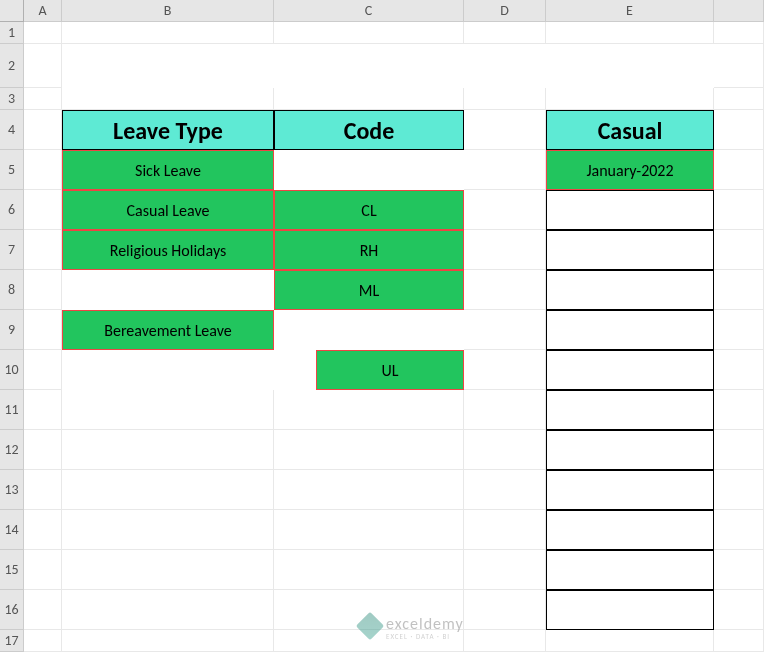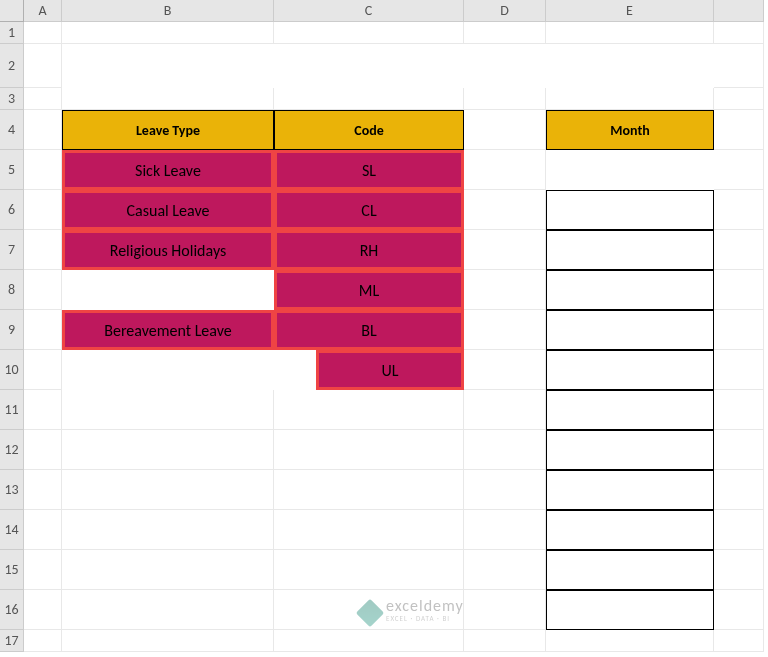--- a/index.html
+++ b/index.html
@@ -42,47 +42,47 @@
     grid-row: 3;
     background: #1f3a5f;
     color: #fff;
     font-weight: bold;
     font-size: 20px;
     display: flex;
     align-items: center;
     justify-content: center;
   }
   .table-header {
-    background: #eab308;
+    background: #5eead4;
     border: 1px solid #000;
     font-weight: bold;
-    font-size: 14px;
+    font-size: 24px;
     display: flex;
     align-items: center;
     justify-content: center;
   }
   .table-cell {
-    border: 3px solid #ef4444;
+    border: 1px solid #ef4444;
     font-size: 16px;
     display: flex;
     align-items: center;
     justify-content: center;
-    background: #be185d;
+    background: #22c55e;
   }
   .table-cell-empty {
     border: 1px solid #000;
     background: #fff;
   }
   
   .watermark {
     position: absolute;
     left: 360px;
-    top: 598px;
-    display: flex;
-    align-items: flex-end;
+    top: 616px;
+    display: flex;
+    align-items: flex-start;
     gap: 6px;
     opacity: 0.45;
   }
   .watermark .logo {
     width: 20px; height: 20px;
     background: linear-gradient(135deg,#2e8b7a,#3aa18f);
     transform: rotate(45deg);
     border-radius: 2px;
   }
   .watermark .txt {
@@ -158,47 +158,46 @@
   <div class="cell" style="grid-column:3;grid-row:4;"></div>
   <div class="cell" style="grid-column:4;grid-row:4;"></div>
   <div class="cell" style="grid-column:5;grid-row:4;"></div>
   <div class="cell" style="grid-column:6;grid-row:4;"></div>
   <div class="cell" style="grid-column:7;grid-row:4;"></div>
 
   <div class="table-header" style="grid-column:3;grid-row:5;">Leave Type</div>
   <div class="table-header" style="grid-column:4;grid-row:5;">Code</div>
 
   <div class="cell" style="grid-column:5;grid-row:5;"></div>
-  <div class="table-header" style="grid-column:6;grid-row:5;">Month</div>
+  <div class="table-header" style="grid-column:6;grid-row:5;">Casual</div>
   <div class="cell" style="grid-column:7;grid-row:5;"></div>
 
   <div class="table-cell" style="grid-column:3;grid-row:6;">Sick Leave</div>
-  <div class="table-cell" style="grid-column:4;grid-row:6;">SL</div>
   <div class="table-cell" style="grid-column:3;grid-row:7;">Casual Leave</div>
   <div class="table-cell" style="grid-column:3;grid-row:8;">Religious Holidays</div>
   <div class="table-cell" style="grid-column:4;grid-row:7;">CL</div>
   <div class="table-cell" style="grid-column:4;grid-row:8;">RH</div>
   <div class="table-cell" style="grid-column:4;grid-row:9;">ML</div>
   <div class="table-cell" style="grid-column:3;grid-row:10;">Bereavement Leave</div>
-  <div class="table-cell" style="grid-column:4;grid-row:10;">BL</div>
   <div class="table-cell" style="grid-column:4;grid-row:11;margin-left:42px;">UL</div>
 
   <div class="cell" style="grid-column:5;grid-row:6;"></div>
   <div class="cell" style="grid-column:5;grid-row:7;"></div>
   <div class="cell" style="grid-column:5;grid-row:8;"></div>
   <div class="cell" style="grid-column:5;grid-row:9;"></div>
   <div class="cell" style="grid-column:5;grid-row:10;"></div>
   <div class="cell" style="grid-column:5;grid-row:11;"></div>
   <div class="cell" style="grid-column:5;grid-row:12;"></div>
   <div class="cell" style="grid-column:5;grid-row:13;"></div>
   <div class="cell" style="grid-column:5;grid-row:14;"></div>
   <div class="cell" style="grid-column:5;grid-row:15;"></div>
   <div class="cell" style="grid-column:5;grid-row:16;"></div>
   <div class="cell" style="grid-column:5;grid-row:17;"></div>
 
+  <div class="table-cell" style="grid-column:6;grid-row:6;">January-2022</div>
   <div class="table-cell-empty" style="grid-column:6;grid-row:7;"></div>
   <div class="table-cell-empty" style="grid-column:6;grid-row:8;"></div>
   <div class="table-cell-empty" style="grid-column:6;grid-row:9;"></div>
   <div class="table-cell-empty" style="grid-column:6;grid-row:10;"></div>
   <div class="table-cell-empty" style="grid-column:6;grid-row:11;"></div>
   <div class="table-cell-empty" style="grid-column:6;grid-row:12;"></div>
   <div class="table-cell-empty" style="grid-column:6;grid-row:13;"></div>
   <div class="table-cell-empty" style="grid-column:6;grid-row:14;"></div>
   <div class="table-cell-empty" style="grid-column:6;grid-row:15;"></div>
   <div class="table-cell-empty" style="grid-column:6;grid-row:16;"></div>

